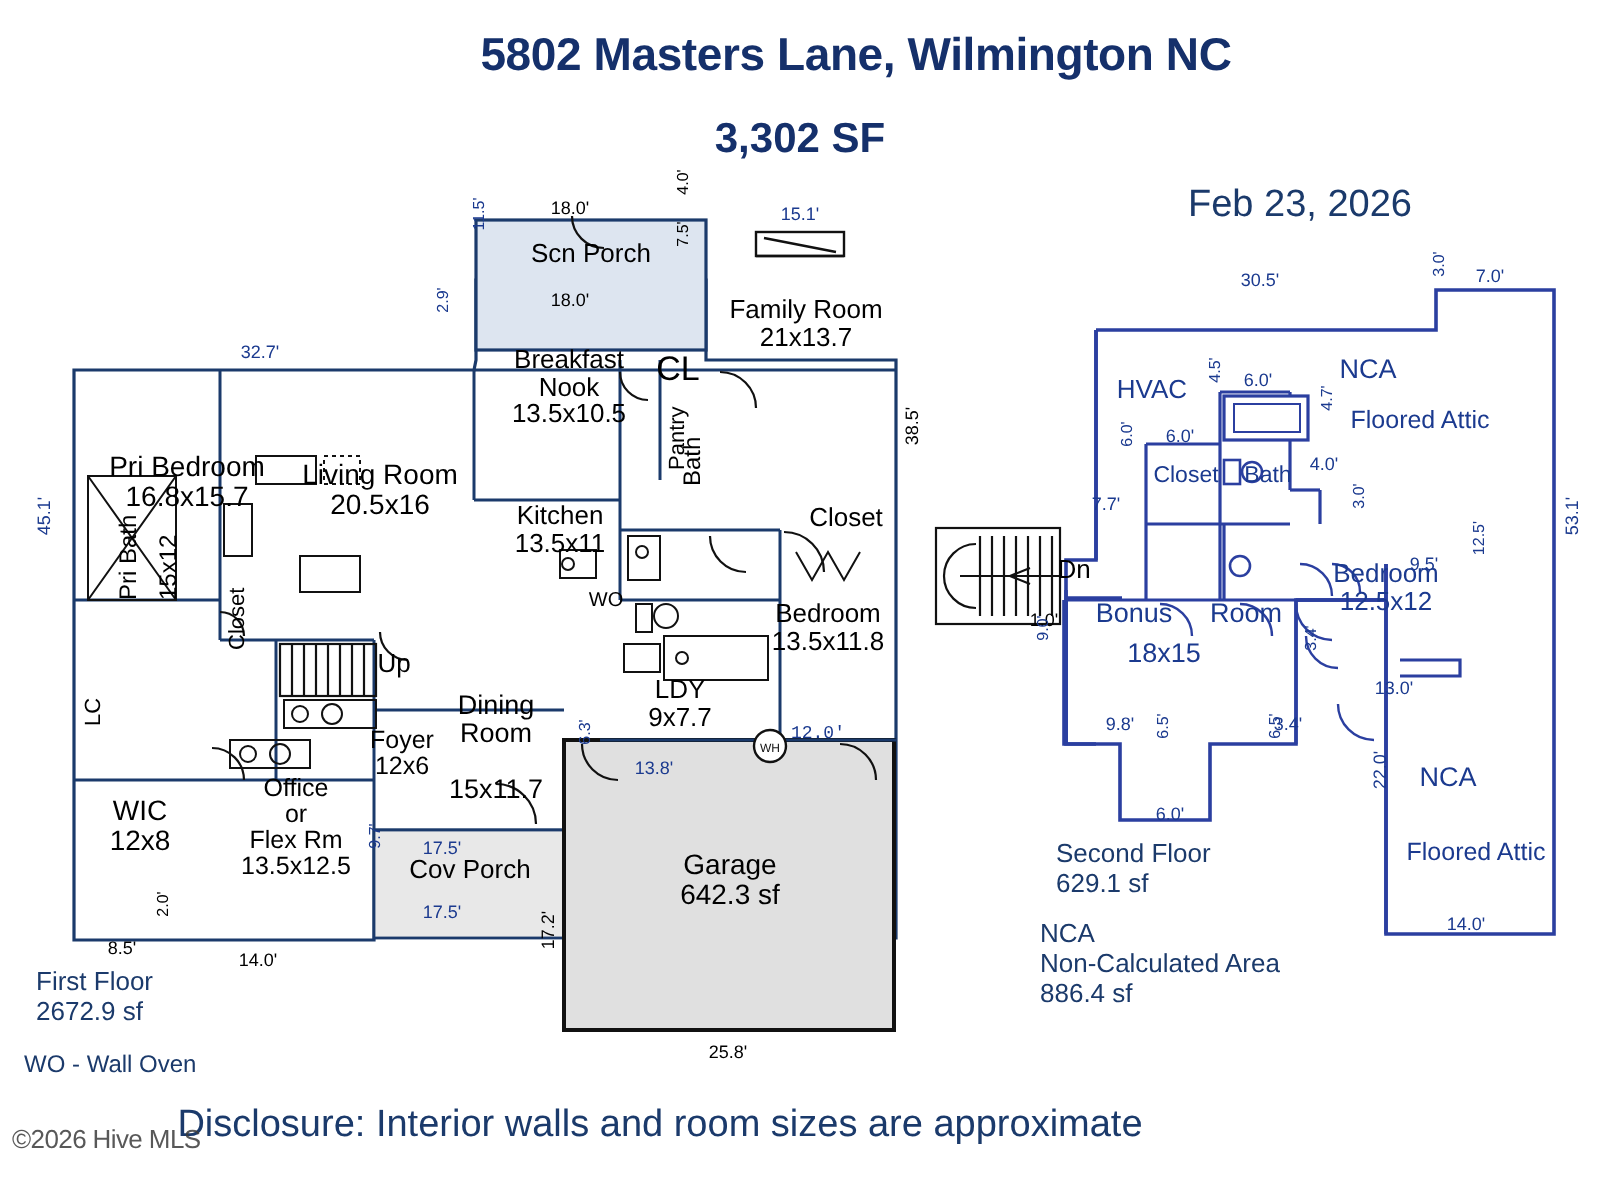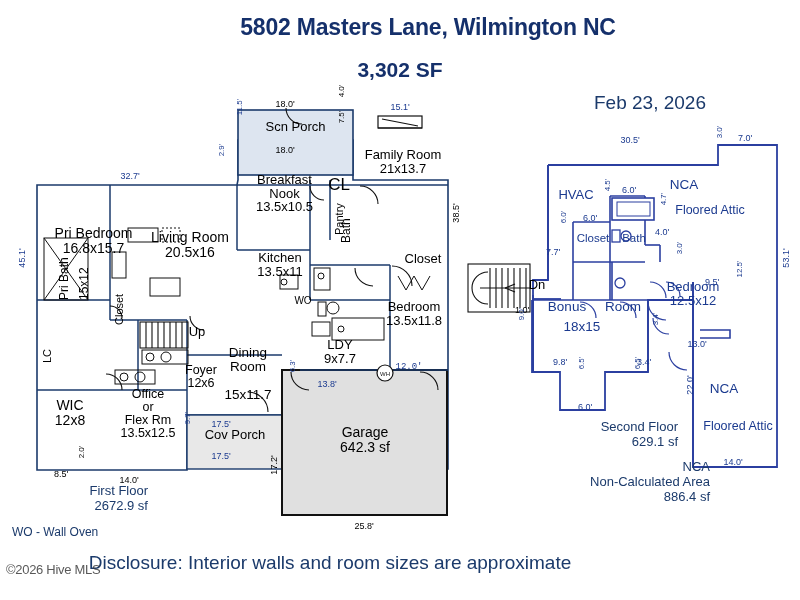--- a/index.html
+++ b/index.html
@@ -7,21 +7,21 @@
        font-family:"Liberation Sans",sans-serif;color:#1a1a1a;}
   #plan{position:absolute;left:0;top:0;width:800px;height:600px;}
 
   .hdr{position:absolute;text-align:center;color:#15306b;font-weight:bold;}
   #title{left:0;top:14px;width:800px;font-size:23px;letter-spacing:-0.2px;padding-left:28px;}
   #sf{left:0;top:58px;width:800px;font-size:21px;}
   #date{left:500px;top:92px;width:300px;font-size:19px;font-weight:normal;color:#1b3a6b;}
 
   .lbl{position:absolute;text-align:center;line-height:1.05;color:#000;}
   .blue{color:#1b3a8f;}
-  .note{position:absolute;color:#1b3a6b;text-align:right;line-height:1.15;}
+  .note{position:absolute;color:#1b3a6b;text-align:left;line-height:1.15;}
 
   #disclosure{position:absolute;left:0;top:552px;width:660px;text-align:center;
               font-size:19px;color:#1b3a6b;}
   #copyright{position:absolute;left:6px;top:562px;font-size:13px;color:#3c3c3c;
              opacity:.85;letter-spacing:-.3px;}
 </style>
 </head>
 <body>
 
 <div class="hdr" id="title">5802 Masters Lane, Wilmington NC</div>

